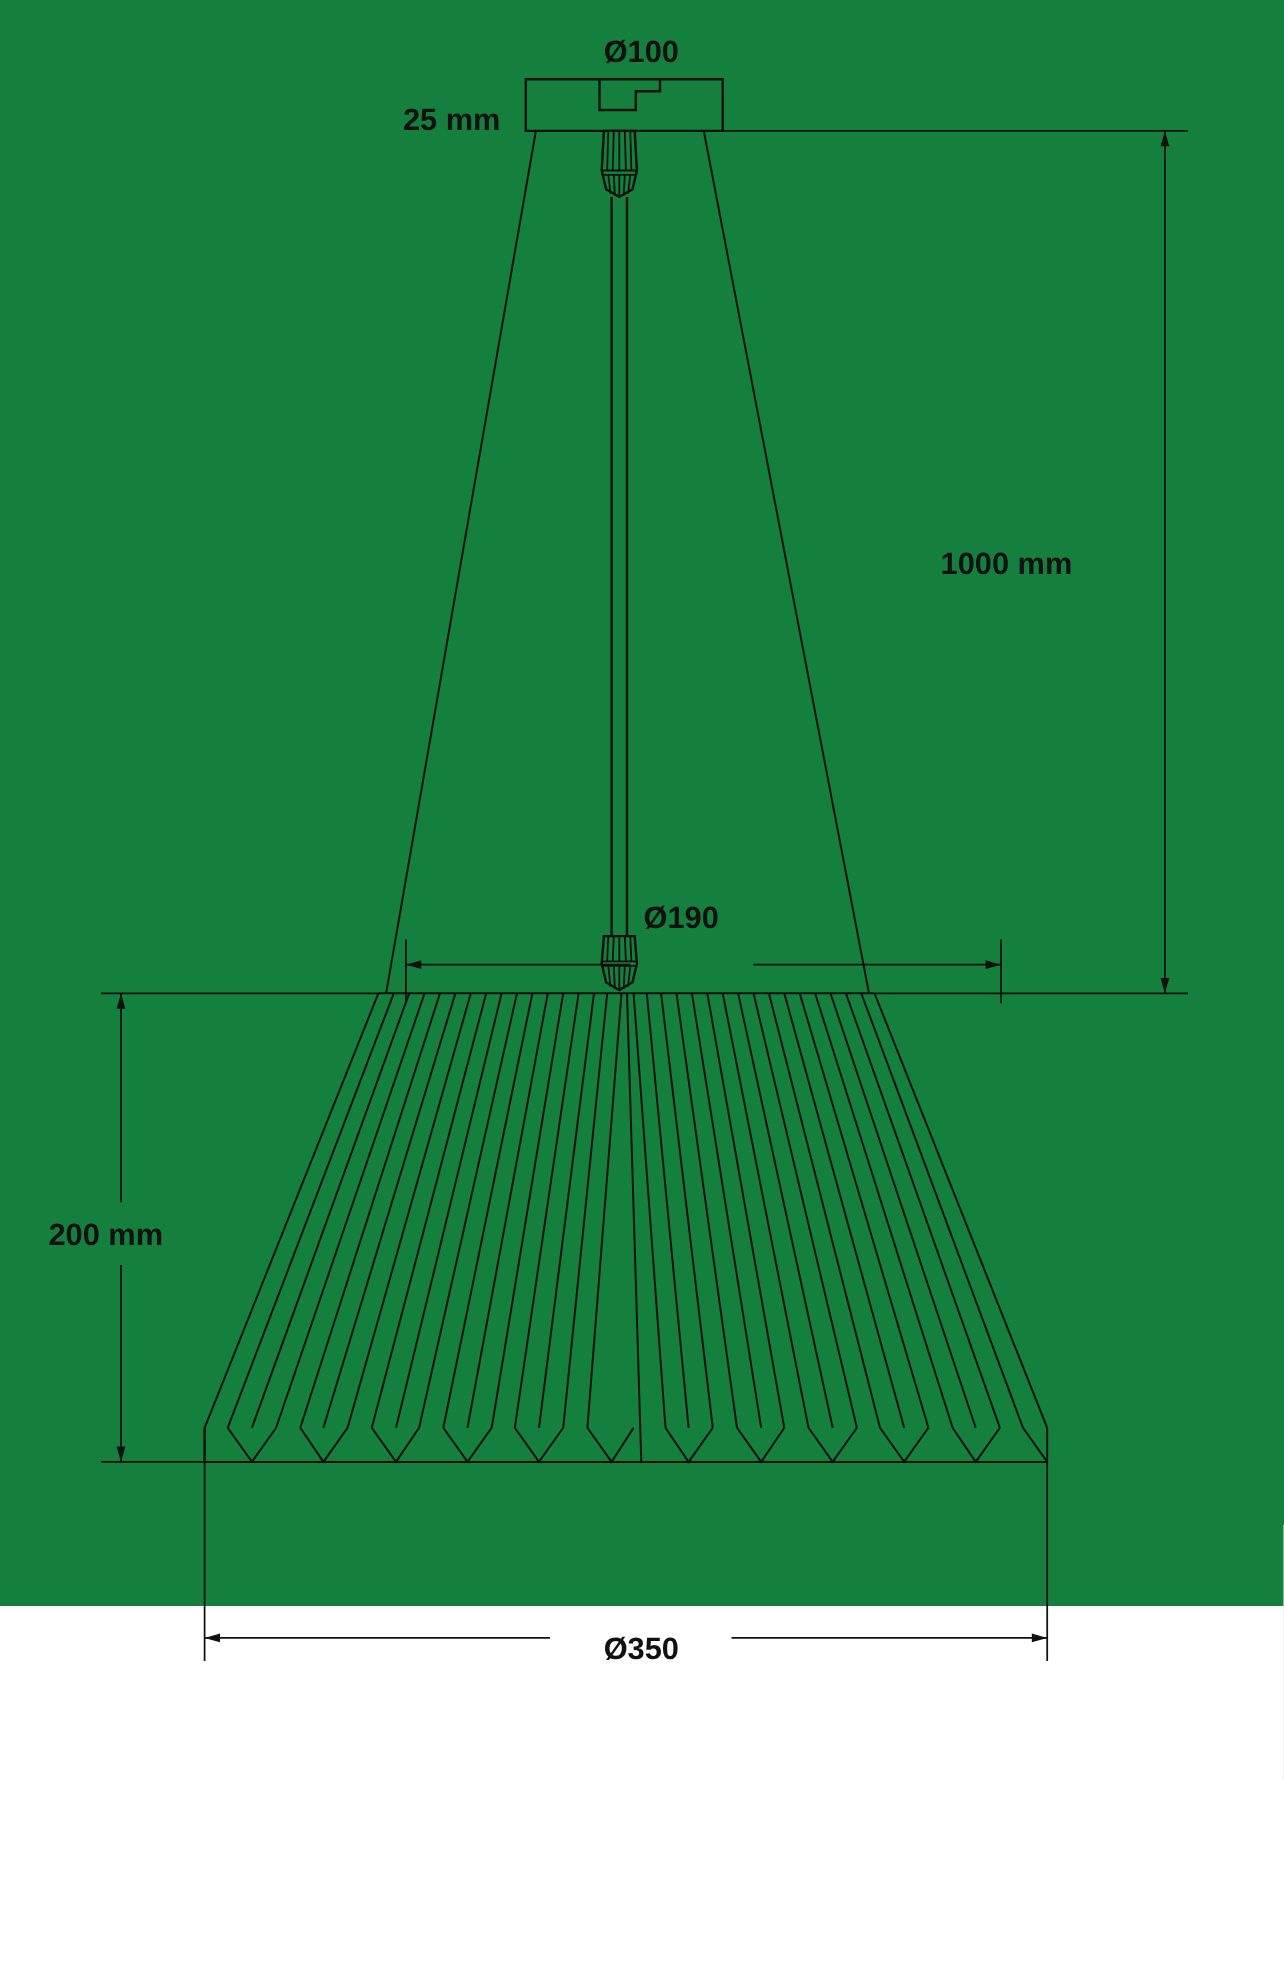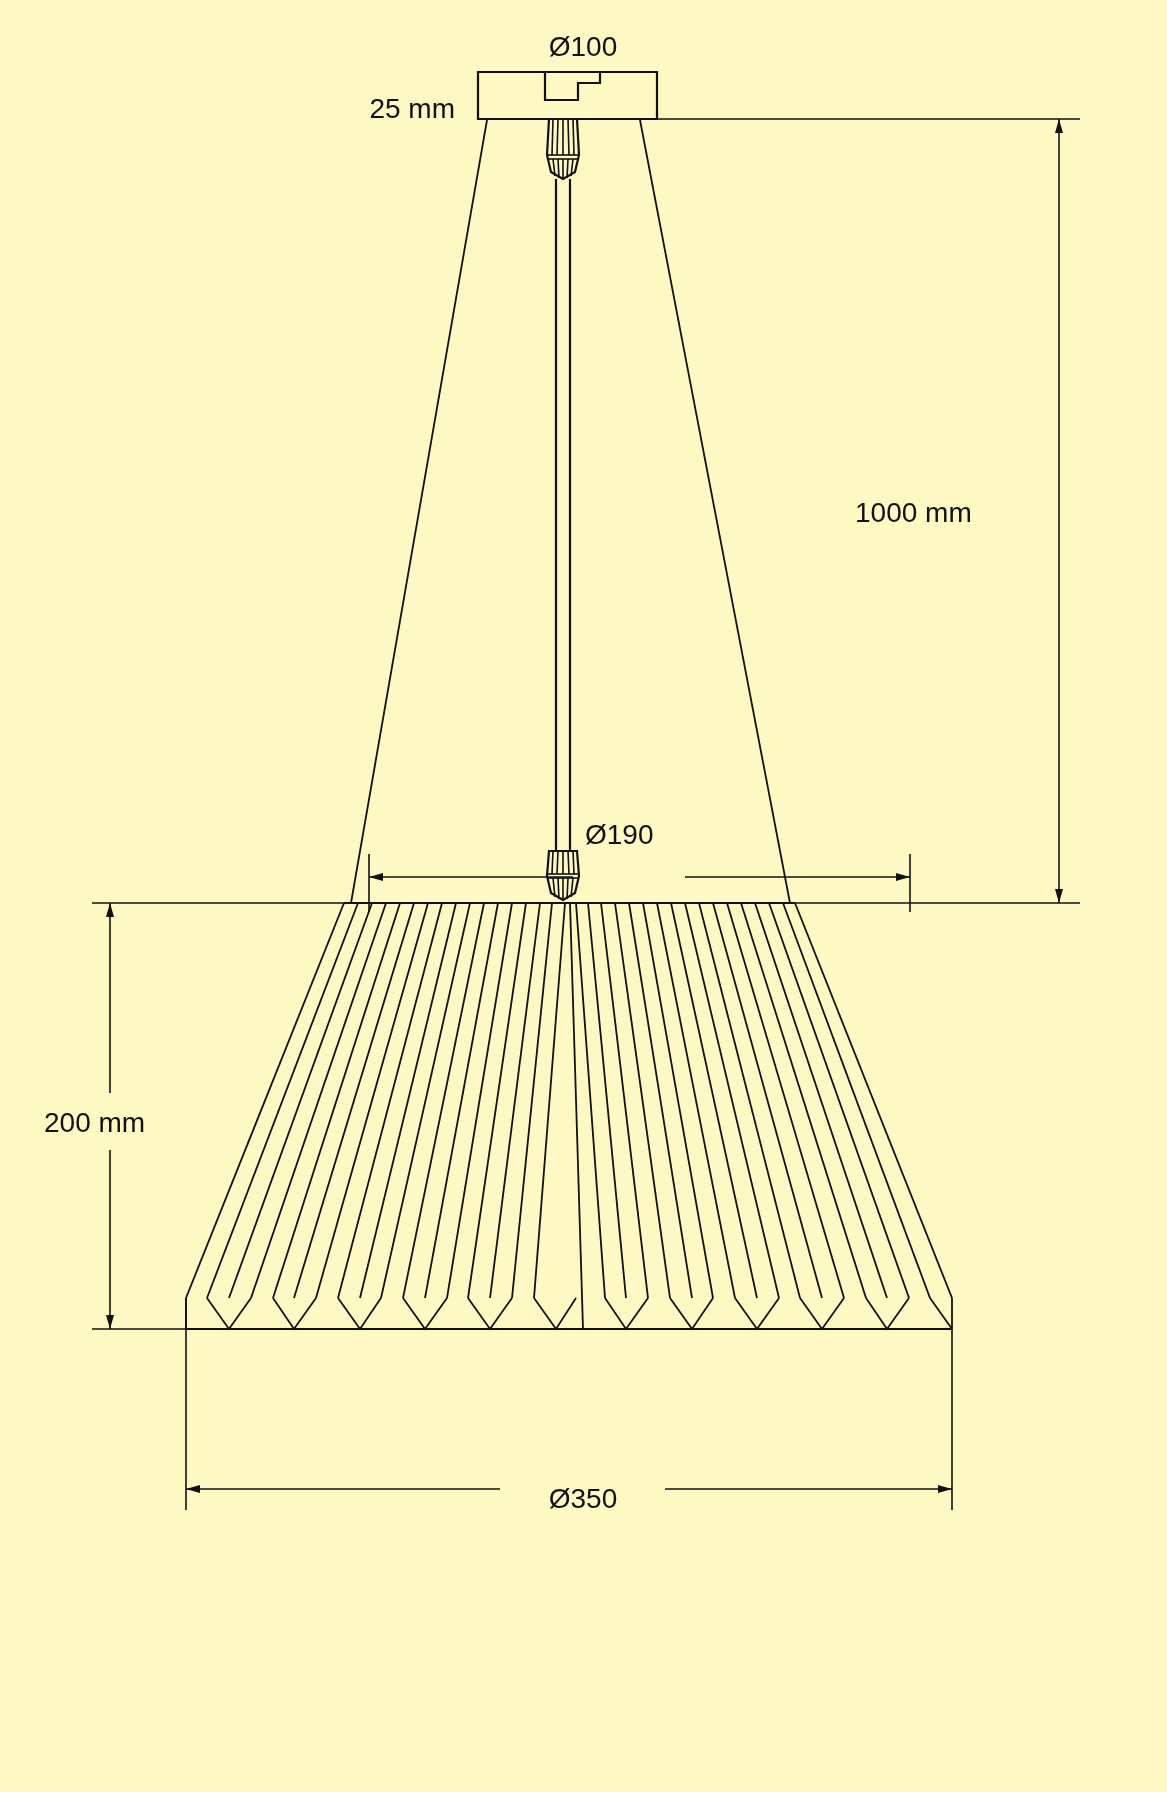--- a/index.html
+++ b/index.html
@@ -1,17 +1,17 @@
 <!DOCTYPE html>
 <html><head>
 <meta charset="utf-8">
 <style>
   html,body{margin:0;padding:0;background:#ffffff;}
   body{width:1167px;height:1800px;font-family:"Liberation Sans",sans-serif;overflow:hidden;}
-  #root{position:relative;width:1167px;height:1792px;background:#fef9c3;}
+  #root{position:relative;width:1167px;height:1460px;background:#15803d;font-weight:bold;}
   svg{display:block;}
   .dimtext-lg{font-family:"Liberation Sans",sans-serif;font-size:28px;fill:#111;}
 </style>
 </head>
 <body>
 
 <div id="root">
   <svg width="1167" height="1800" viewBox="0 0 1167 1800">
 
     <text class="dimtext-lg" x="583" y="56" text-anchor="middle">Ø100</text>

